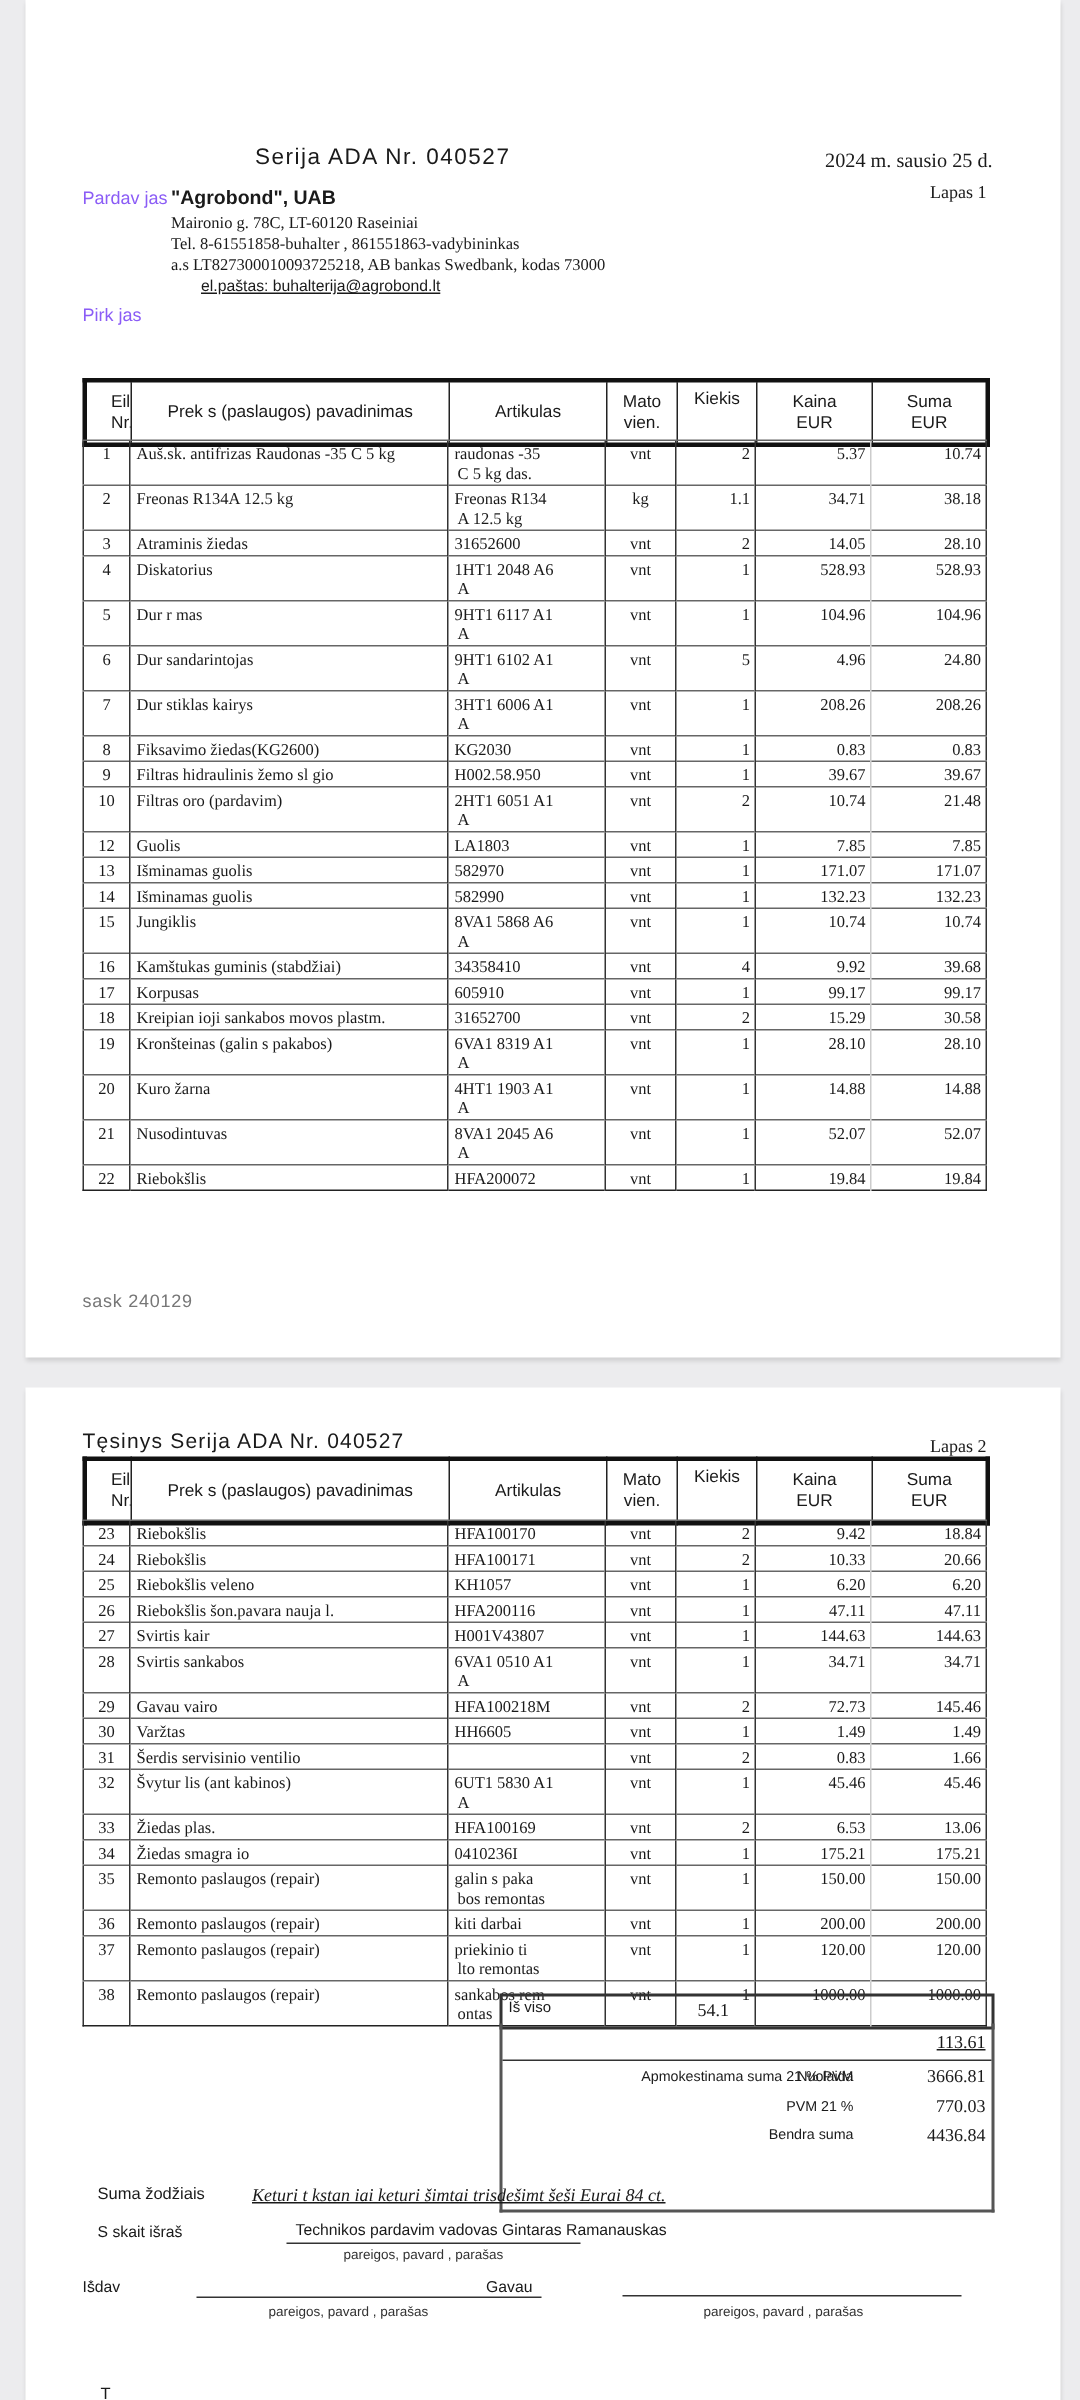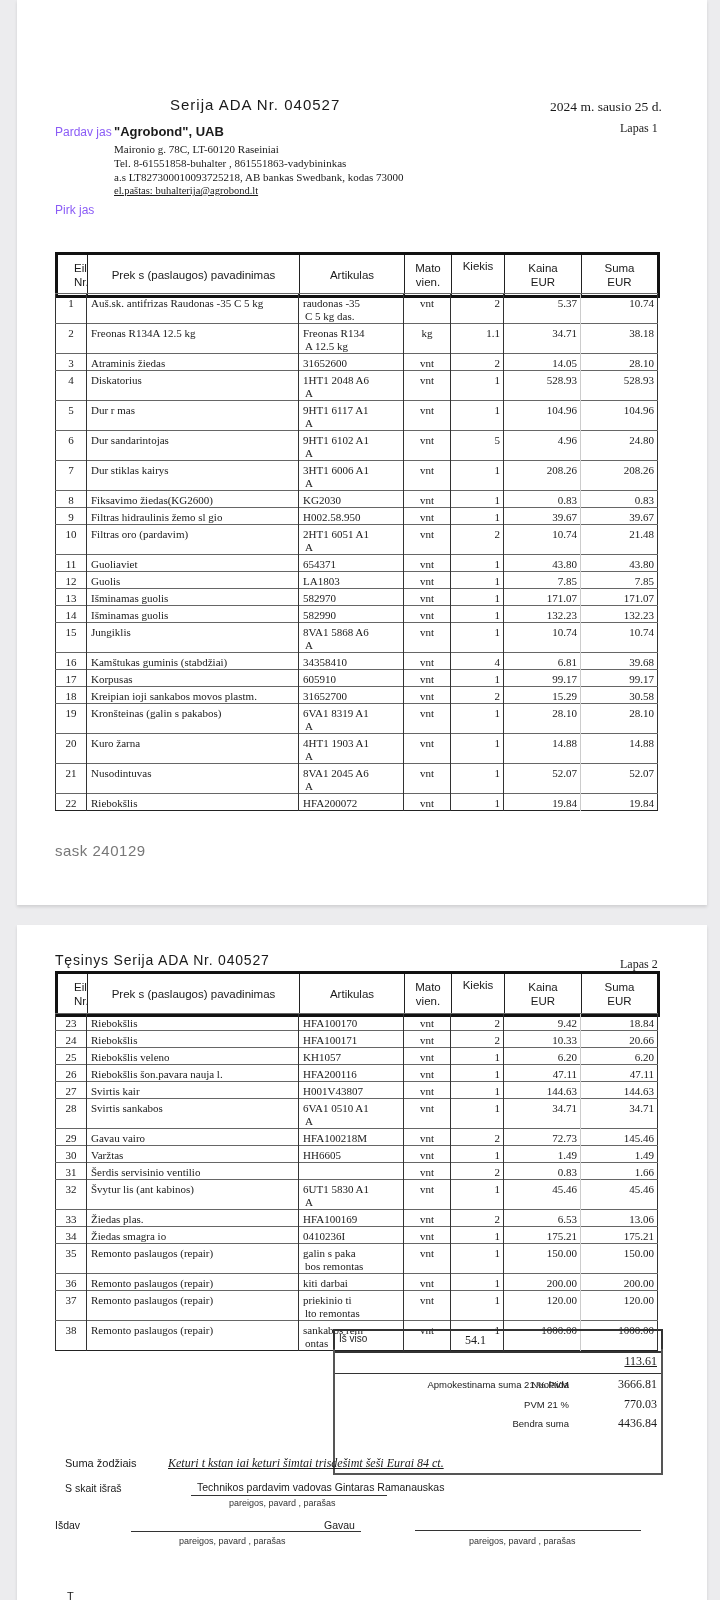--- a/index.html
+++ b/index.html
@@ -22,21 +22,21 @@
   .serif { font-family: "Liberation Serif", serif; }
 
   .title { left: 115px; top: 68px; font-size: 20px; letter-spacing: 0.5px; }
   .serija { left: 153px; top: 96px; font-size: 15px; letter-spacing: 1px; }
   .lapas { font-size: 12px; }
   .date { left: 533px; top: 99px; font-size: 13.5px; }
 
   .lbl { font-size: 12px; color: #8b5cf6; }
   .seller-name { left: 97px; top: 124px; font-size: 13px; font-weight: bold; }
   .seller-line { left: 97px; font-size: 11px; }
-  .email { text-decoration: underline; font-family: Liberation Serif, serif; font-size: 10.5px; }
+  .email { text-decoration: underline; font-family: Liberation Sans, sans-serif; font-size: 10.5px; margin-left: 20px; }
 
   
   .tbl { position: absolute; left: 38px; width: 602px; border-collapse: collapse; table-layout: fixed; }
   .tbl td, .tbl th { padding: 0 4px; overflow: hidden; white-space: nowrap; }
   .thead { border: 3px solid #111; }
   .thead th {
     font-family: "Liberation Sans", sans-serif; font-weight: normal; font-size: 11.5px;
     border-left: 1px solid #222; height: 36px; vertical-align: middle; line-height: 14px;
   }
   .thead th:first-child { border-left: none; text-align: right; padding-left: 16px; }
@@ -44,21 +44,21 @@
   .body-tbl td {
     font-size: 11px; border-left: 1px solid #333; border-top: 1px solid #666;
     vertical-align: top; padding-top: 3px; line-height: 13px;
   }
   .body-tbl td:first-child { border-left: none; text-align: center; }
   .body-tbl td.c { text-align: center; }
   .body-tbl td.r { text-align: right; padding-right: 3px; }
   .body-tbl td.suma { border-left: 1px solid #ccc; }
   .art2 { display: block; padding-left: 2px; }
 
-  .footer-note { left: 38px; top: 842px; font-size: 15px; color: #777; letter-spacing: 0.5px; }
+  .footer-note { left: 38px; top: 860px; font-size: 12px; color: #777; letter-spacing: 0.5px; }
 
   .teisinys { left: 38px; top: 27px; font-size: 14px; letter-spacing: 0.8px; }
 
   .totals {
     position: absolute; left: 316px; top: 424px; width: 326px; height: 124px;
     border: 2px solid #555; border-top: none;
   }
   .tot-row { position: absolute; left: 0; right: 0; }
   .tot-label { position: absolute; right: 92px; font-family: "Liberation Sans", sans-serif; font-size: 9.5px; }
   .tot-val { position: absolute; right: 4px; font-size: 12px; }
@@ -229,31 +229,20 @@
           <td>
             <span class="art" style="display: block;">2HT1 6051 A1</span>
             <span class="art2" style="display: block;">A</span>
           </td>
           <td class="c">vnt</td>
           <td class="r">2</td>
           <td class="r">10.74</td>
           <td class="r suma">21.48</td>
         </tr>
         <tr style="height: 16px;">
-          <td>11</td>
-          <td>Guoliaviet</td>
-          <td>
-            <span class="art" style="display: block;">654371</span>
-          </td>
-          <td class="c">vnt</td>
-          <td class="r">1</td>
-          <td class="r">43.80</td>
-          <td class="r suma">43.80</td>
-        </tr>
-        <tr style="height: 16px;">
           <td>12</td>
           <td>Guolis</td>
           <td>
             <span class="art" style="display: block;">LA1803</span>
           </td>
           <td class="c">vnt</td>
           <td class="r">1</td>
           <td class="r">7.85</td>
           <td class="r suma">7.85</td>
         </tr>
@@ -292,21 +281,21 @@
           <td class="r suma">10.74</td>
         </tr>
         <tr style="height: 16px;">
           <td>16</td>
           <td>Kamštukas guminis (stabdžiai)</td>
           <td>
             <span class="art" style="display: block;">34358410</span>
           </td>
           <td class="c">vnt</td>
           <td class="r">4</td>
-          <td class="r">6.81</td>
+          <td class="r">9.92</td>
           <td class="r suma">39.68</td>
         </tr>
         <tr style="height: 16px;">
           <td>17</td>
           <td>Korpusas</td>
           <td>
             <span class="art" style="display: block;">605910</span>
           </td>
           <td class="c">vnt</td>
           <td class="r">1</td>

